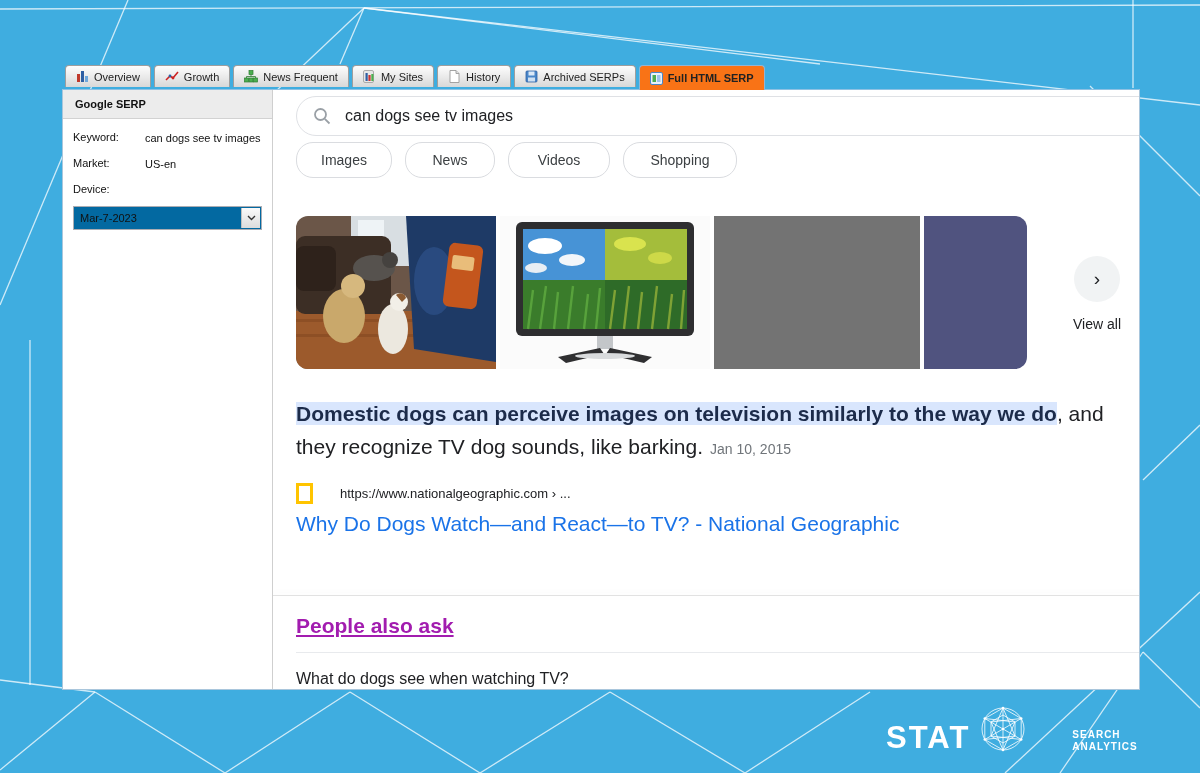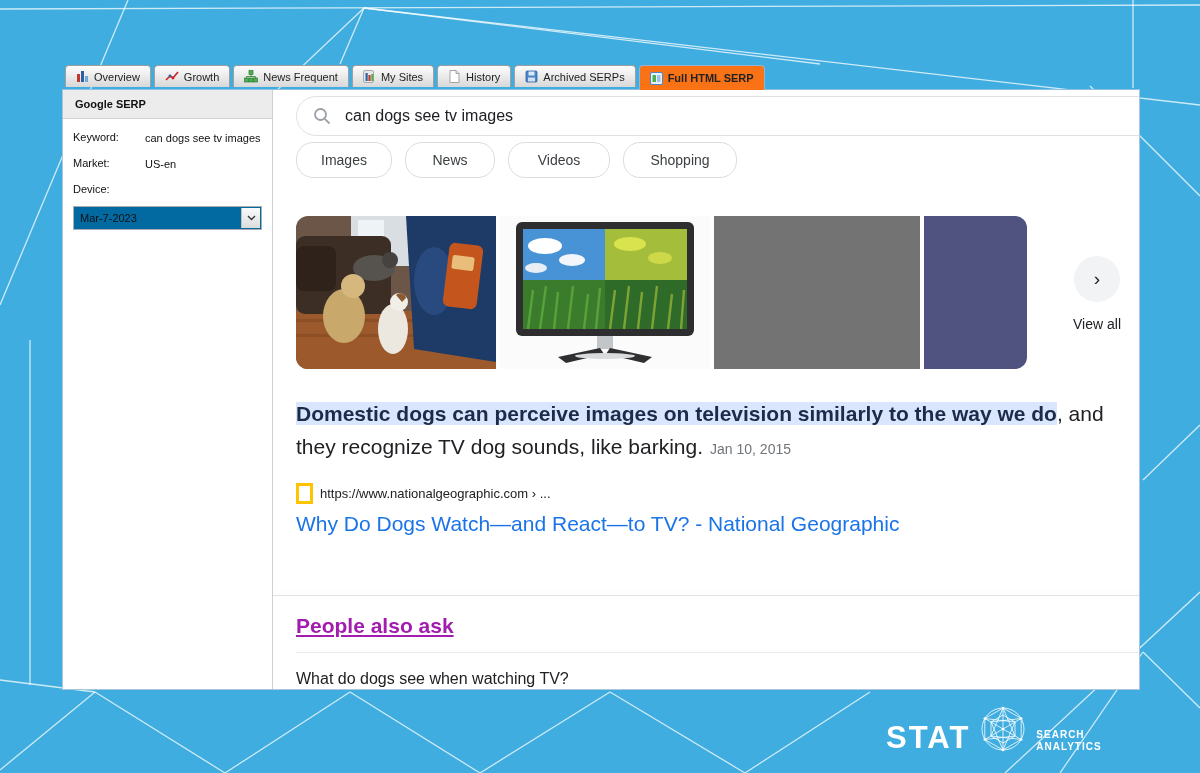--- a/index.html
+++ b/index.html
@@ -49,34 +49,34 @@
   .viewall{position:absolute;left:794px;top:166px;width:60px;display:flex;flex-direction:column;align-items:center;gap:14px;}
   .viewall-circle{width:46px;height:46px;border-radius:50%;background:#f1f3f4;display:flex;align-items:center;
                   justify-content:center;font-size:19px;color:#202124;cursor:pointer;}
   .viewall-label{font-size:14px;color:#202124;white-space:nowrap;}
 
   .snippet{position:absolute;left:23px;top:307px;width:845px;font-size:21px;line-height:33px;color:#202124;}
   .snippet .hl{background:#d9e6fd;color:#1c2b4a;font-weight:bold;}
   .snippet .date{font-size:14px;color:#70757a;margin-left:7px;}
 
   .result{position:absolute;left:23px;top:393px;}
-  .result-url{display:flex;align-items:center;gap:7px;font-size:13px;color:#202124;cursor:pointer;}
+  .result-url{display:flex;align-items:center;gap:27px;font-size:13px;color:#202124;cursor:pointer;}
   .favicon{width:11px;height:15px;border:3px solid #ffc400;background:#fff;flex:none;}
   .result-title{margin-top:8px;font-size:21px;color:#1a73e8;cursor:pointer;}
 
   .section-divider{position:absolute;left:0;right:0;top:505px;border-top:1px solid #e2e2e2;
                    box-shadow:0 -3px 5px rgba(0,0,0,0.05);}
   .paa-heading{position:absolute;left:23px;top:524px;font-size:21px;font-weight:600;color:#a21caf;text-decoration:underline;}
   .paa-divider{position:absolute;left:23px;right:0;top:562px;border-top:1px solid #e8eaed;}
   .paa-question{position:absolute;left:23px;top:580px;font-size:16px;color:#202124;cursor:pointer;}
 
   
   .logo{position:absolute;left:886px;top:705px;display:flex;align-items:flex-end;gap:9px;color:#fff;}
   .logo-word{font-size:31px;font-weight:bold;letter-spacing:2px;line-height:1;}
-  .logo-tag{font-size:10px;font-weight:bold;letter-spacing:1px;line-height:12px;}
+  .logo-tag{font-size:10px;font-weight:bold;letter-spacing:1px;line-height:12px;margin-left:36px;}
 </style>
 </head>
 <body>
 
 <div id="canvas">
 
   <svg id="mesh" viewBox="0 0 1200 773">
     <g stroke="rgba(255,255,255,0.75)" stroke-width="1.3" fill="none">
       <path d="M0,9 L1200,5"></path>
       <path d="M128,0 L0,305"></path>

